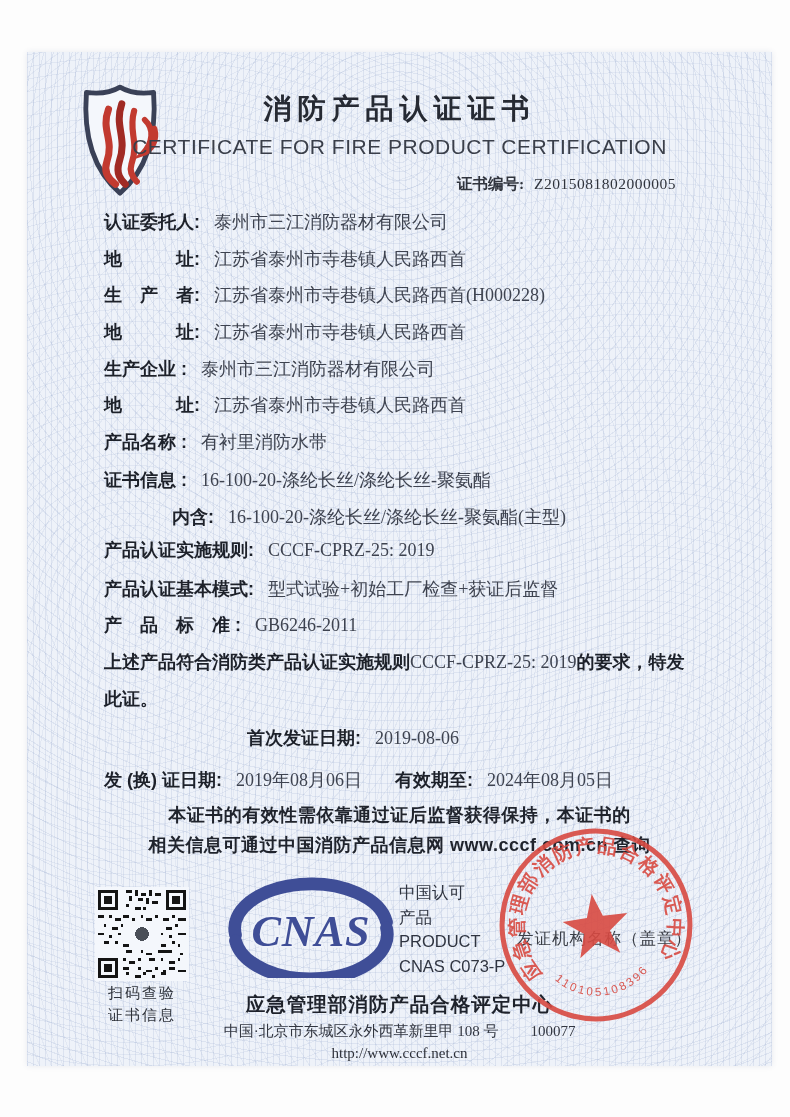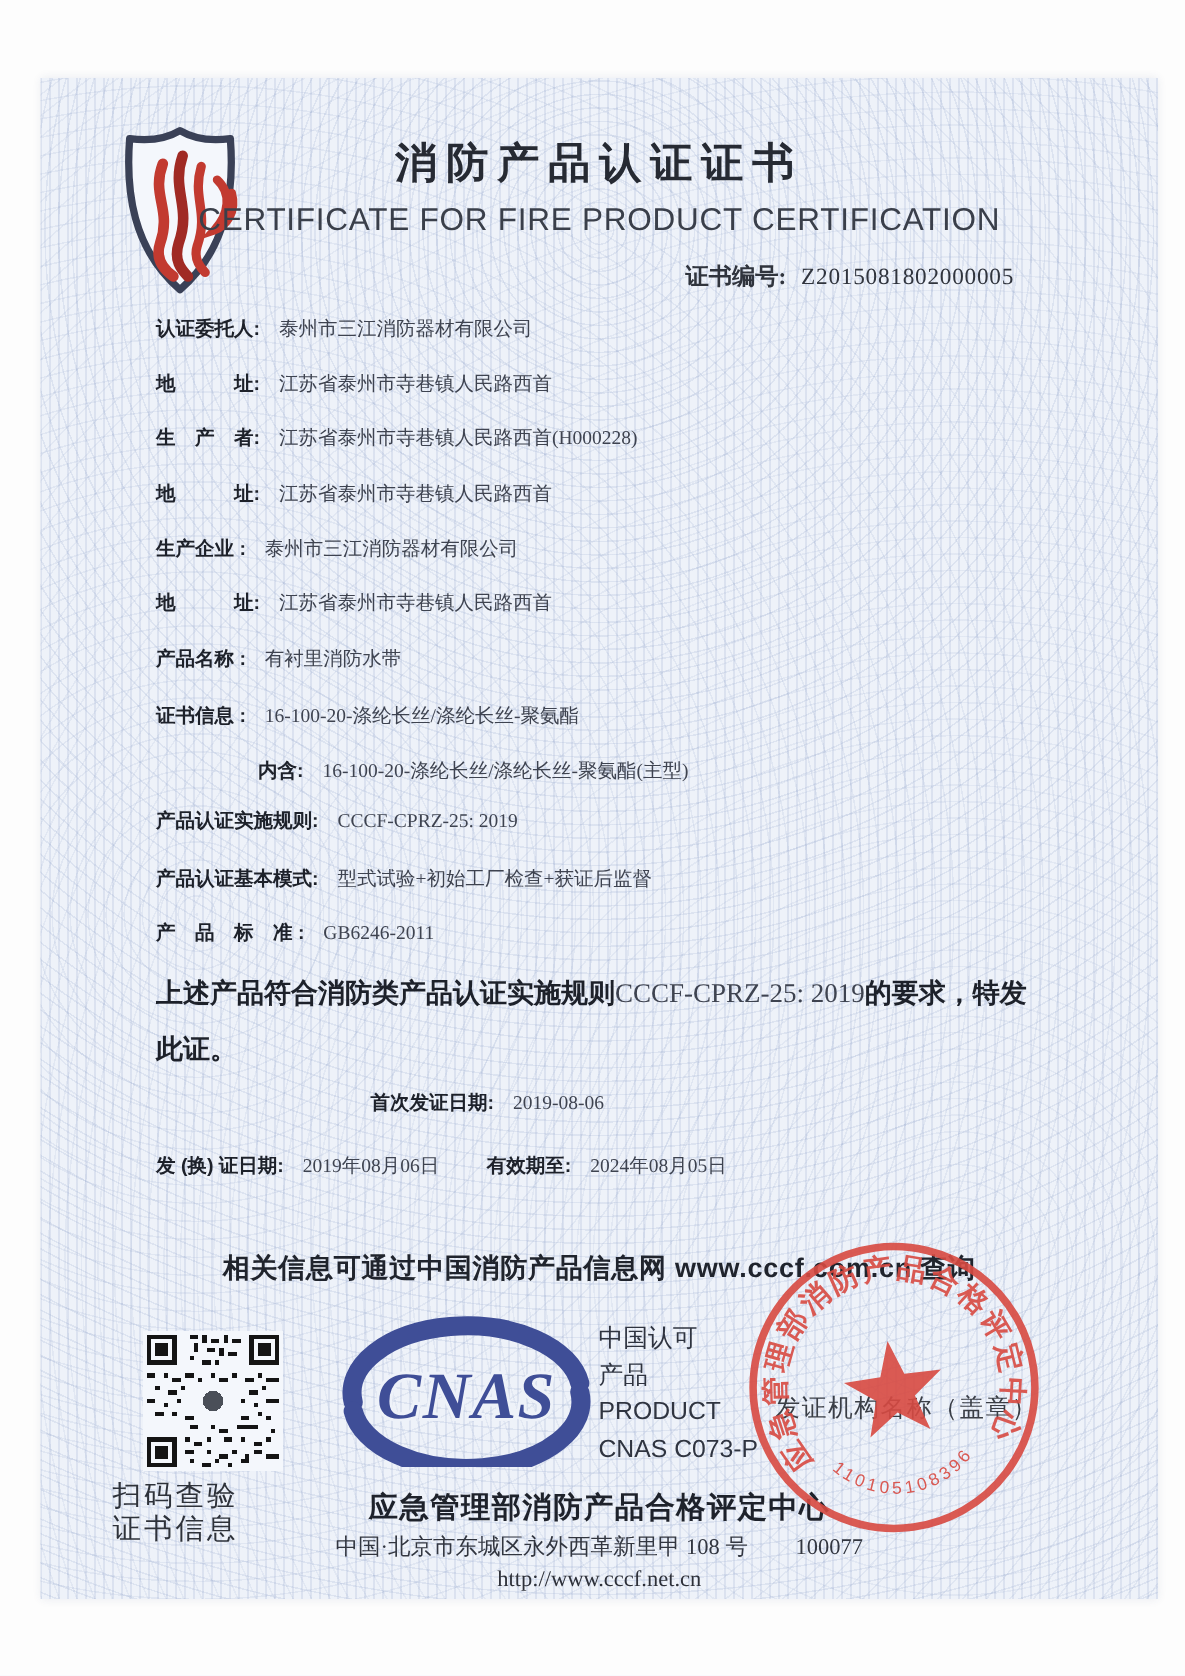--- a/index.html
+++ b/index.html
@@ -15,29 +15,29 @@
            repeating-linear-gradient(90deg, rgba(152,168,206,.22) 0 1px, transparent 1px 6px);
          box-shadow:0 0 6px rgba(40,60,110,.10);overflow:hidden;}
   .abs{position:absolute;}
   .title{left:0;top:38px;width:745px;text-align:center;font-size:28px;font-weight:bold;
          letter-spacing:6px;color:#262a33;font-family:"Liberation Serif","DejaVu Serif",serif;}
   .subtitle{left:0;top:83px;width:745px;text-align:center;font-size:21px;letter-spacing:.5px;color:#3a3f4a;}
   .certno{left:430px;top:122px;font-size:15.5px;color:#30343d;
           font-family:"Liberation Serif","DejaVu Serif",serif;}
   .certno .lbl{font-weight:bold;margin-top:22px;}
   .certno .val{margin-left:6px;letter-spacing:.5px;margin-top:10px;}
-  .row{left:77px;width:660px;font-size:13px;white-space:nowrap;}
+  .row{left:77px;width:660px;font-size:18px;white-space:nowrap;}
   .row .lbl{font-weight:bold;color:#1d212a;}
   .row .val{margin-left:9px;color:#3e4350;font-family:"Liberation Serif","DejaVu Serif",serif;}
   .row.indent{left:145px;}
   .stmt{left:77px;width:660px;font-size:18px;font-weight:bold;color:#1d212a;white-space:nowrap;}
   .stmt .code{font-weight:normal;color:#3e4350;font-family:"Liberation Serif","DejaVu Serif",serif;}
   .center-line{left:0;width:745px;text-align:center;}
   .notice{font-size:18px;font-weight:bold;color:#20242d;letter-spacing:.5px;}
-  .qr-caption{left:48px;width:134px;text-align:left;font-size:19px;letter-spacing:2px;color:#2e323a;}
+  .qr-caption{left:48px;width:134px;text-align:center;font-size:15px;letter-spacing:2px;color:#2e323a;}
   .cnas-text{left:372px;top:828px;font-size:16.5px;color:#2f3440;line-height:24.5px;}
   .stamp-caption{left:490px;top:876px;font-size:16.5px;letter-spacing:1px;color:#3a3e46;z-index:2;}
   .stamp-wrap{left:468px;top:772px;width:202px;height:202px;z-index:3;opacity:.9;transform:rotate(-8deg);}
   .org-name{top:939px;font-size:19.5px;font-weight:bold;letter-spacing:1px;color:#1e222b;}
   .org-addr{top:970px;font-size:15px;color:#323640;font-family:"Liberation Serif","DejaVu Serif",serif;}
   .org-addr .post{margin-left:28px;}
   .org-url{top:993px;font-size:15px;color:#2d3039;font-family:"Liberation Serif","DejaVu Serif",serif;}
 </style>
 </head>
 <body>
@@ -120,20 +120,21 @@
       <span class="lbl">首次发证日期:</span>
       <span class="val">2019-08-06</span>
     </div>
     <div class="abs row" style="top:716px">
       <span class="lbl">发 (换) 证日期:</span>
       <span class="val">2019年08月06日</span>
       <span class="lbl" style="margin-left:28px">有效期至:</span>
       <span class="val">2024年08月05日</span>
     </div>
 
+    <div class="abs center-line notice" style="top:751px">本证书的有效性需依靠通过证后监督获得保持，本证书的</div>
     <div class="abs center-line notice" style="top:781px">相关信息可通过中国消防产品信息网 www.cccf.com.cn 查询</div>
 
     <svg class="abs" style="left:68px;top:835px" width="94" height="94" viewBox="0 0 33 33" shape-rendering="crispEdges">
       <rect x="0" y="0" width="33" height="33" fill="#f4f7fc"></rect>
       <g fill="#141414">
         <rect x="1" y="1" width="7" height="7"></rect>
           <rect x="25" y="1" width="7" height="7"></rect>
           <rect x="1" y="25" width="7" height="7"></rect>
         <rect x="11" y="1" width="2" height="1"></rect>
           <rect x="14" y="1" width="1" height="2"></rect>

